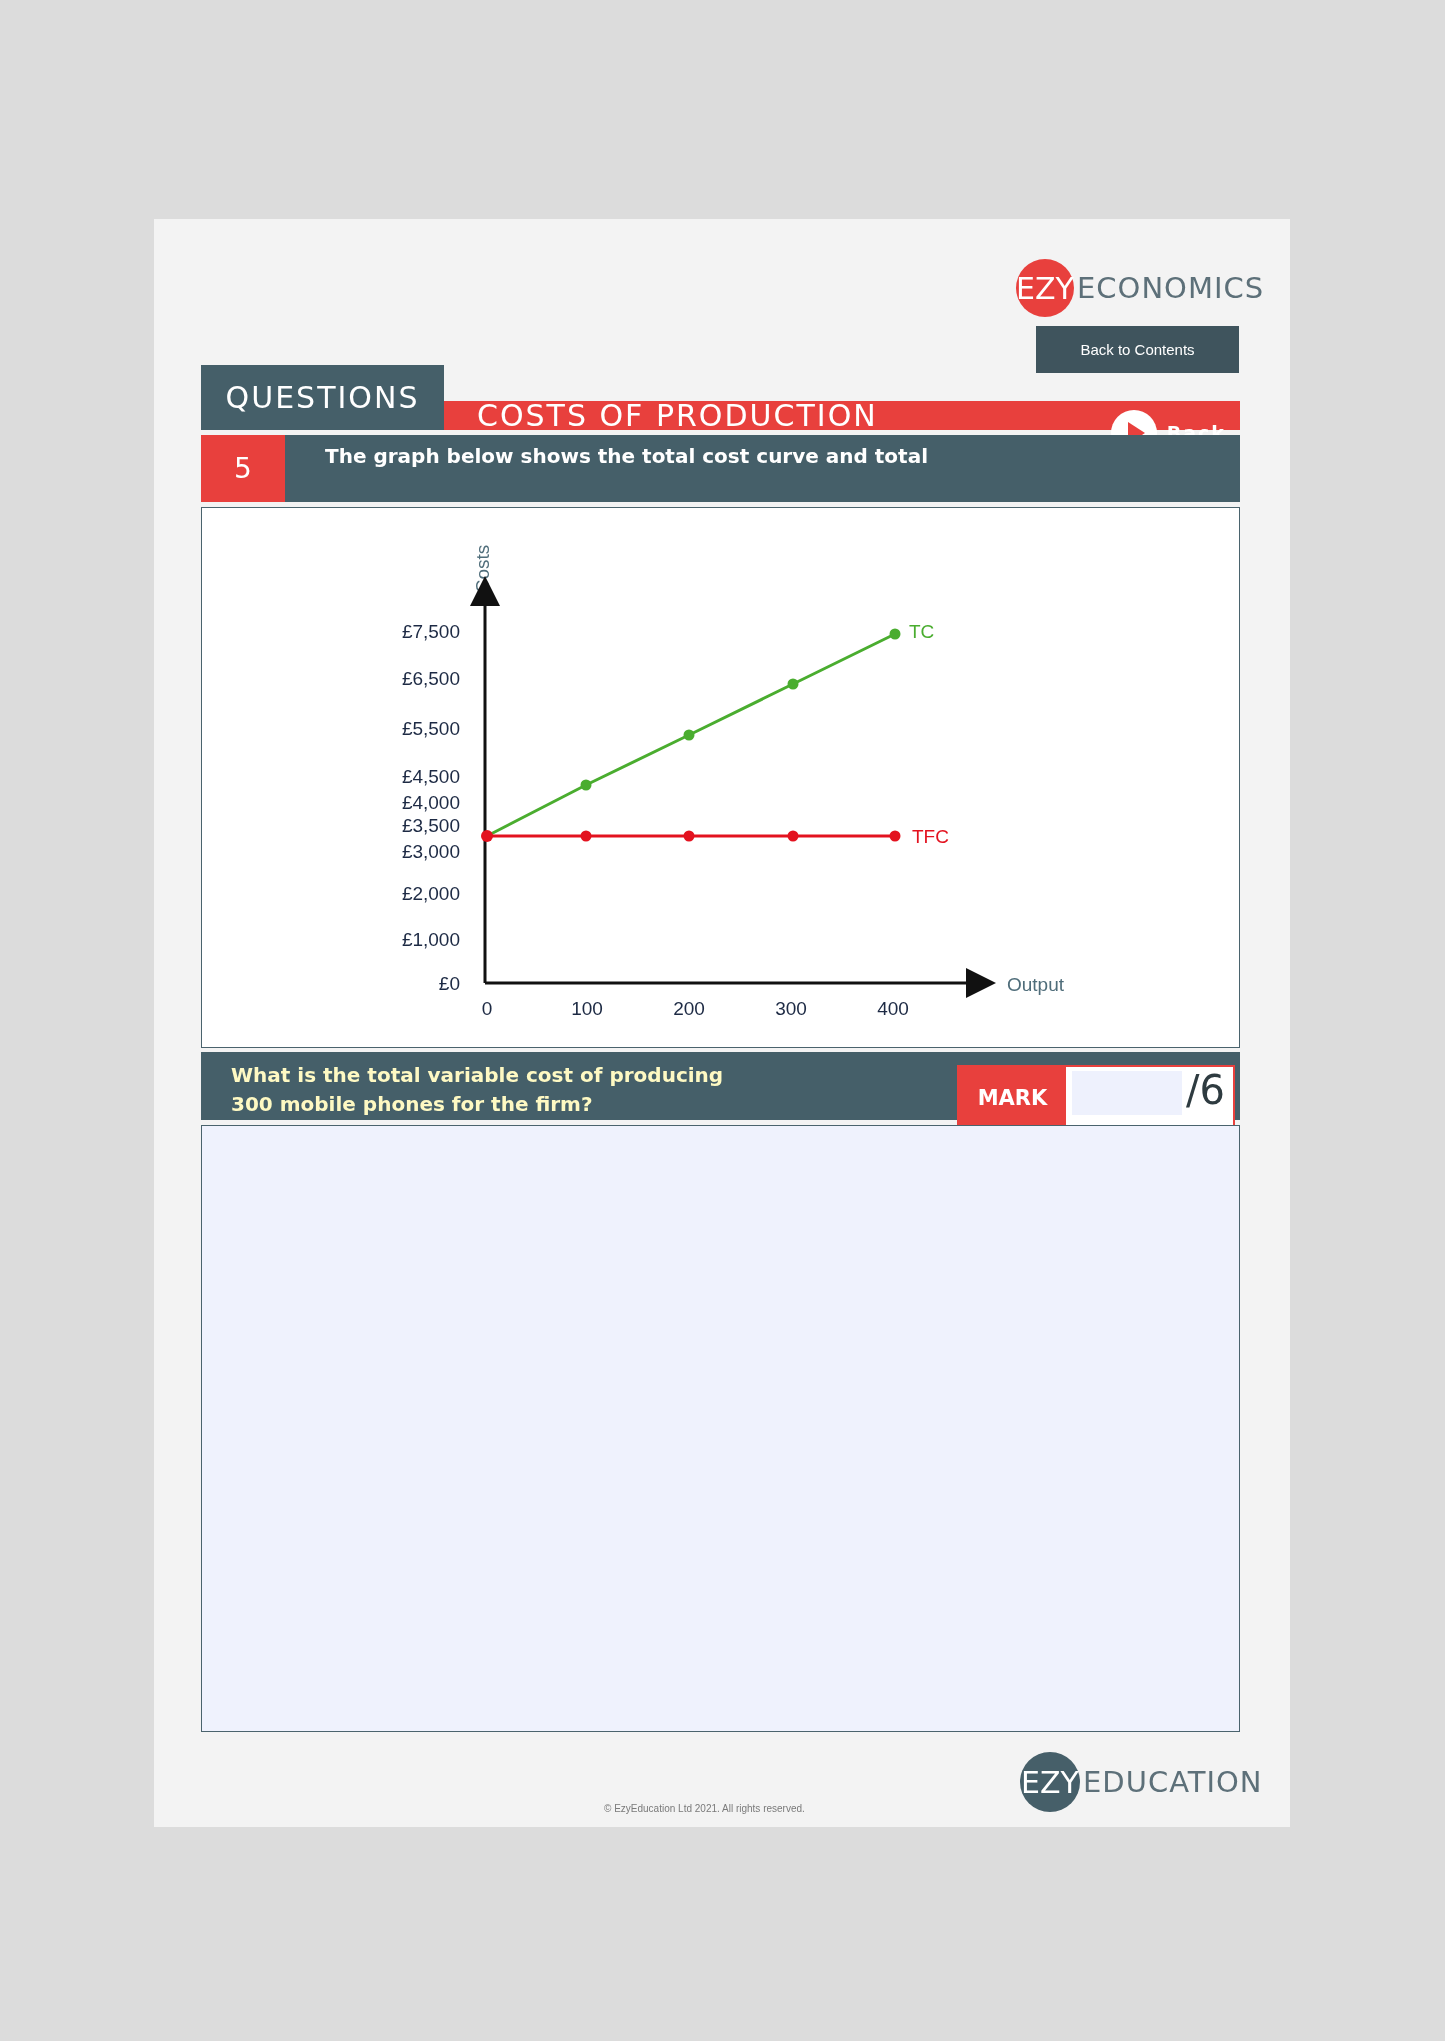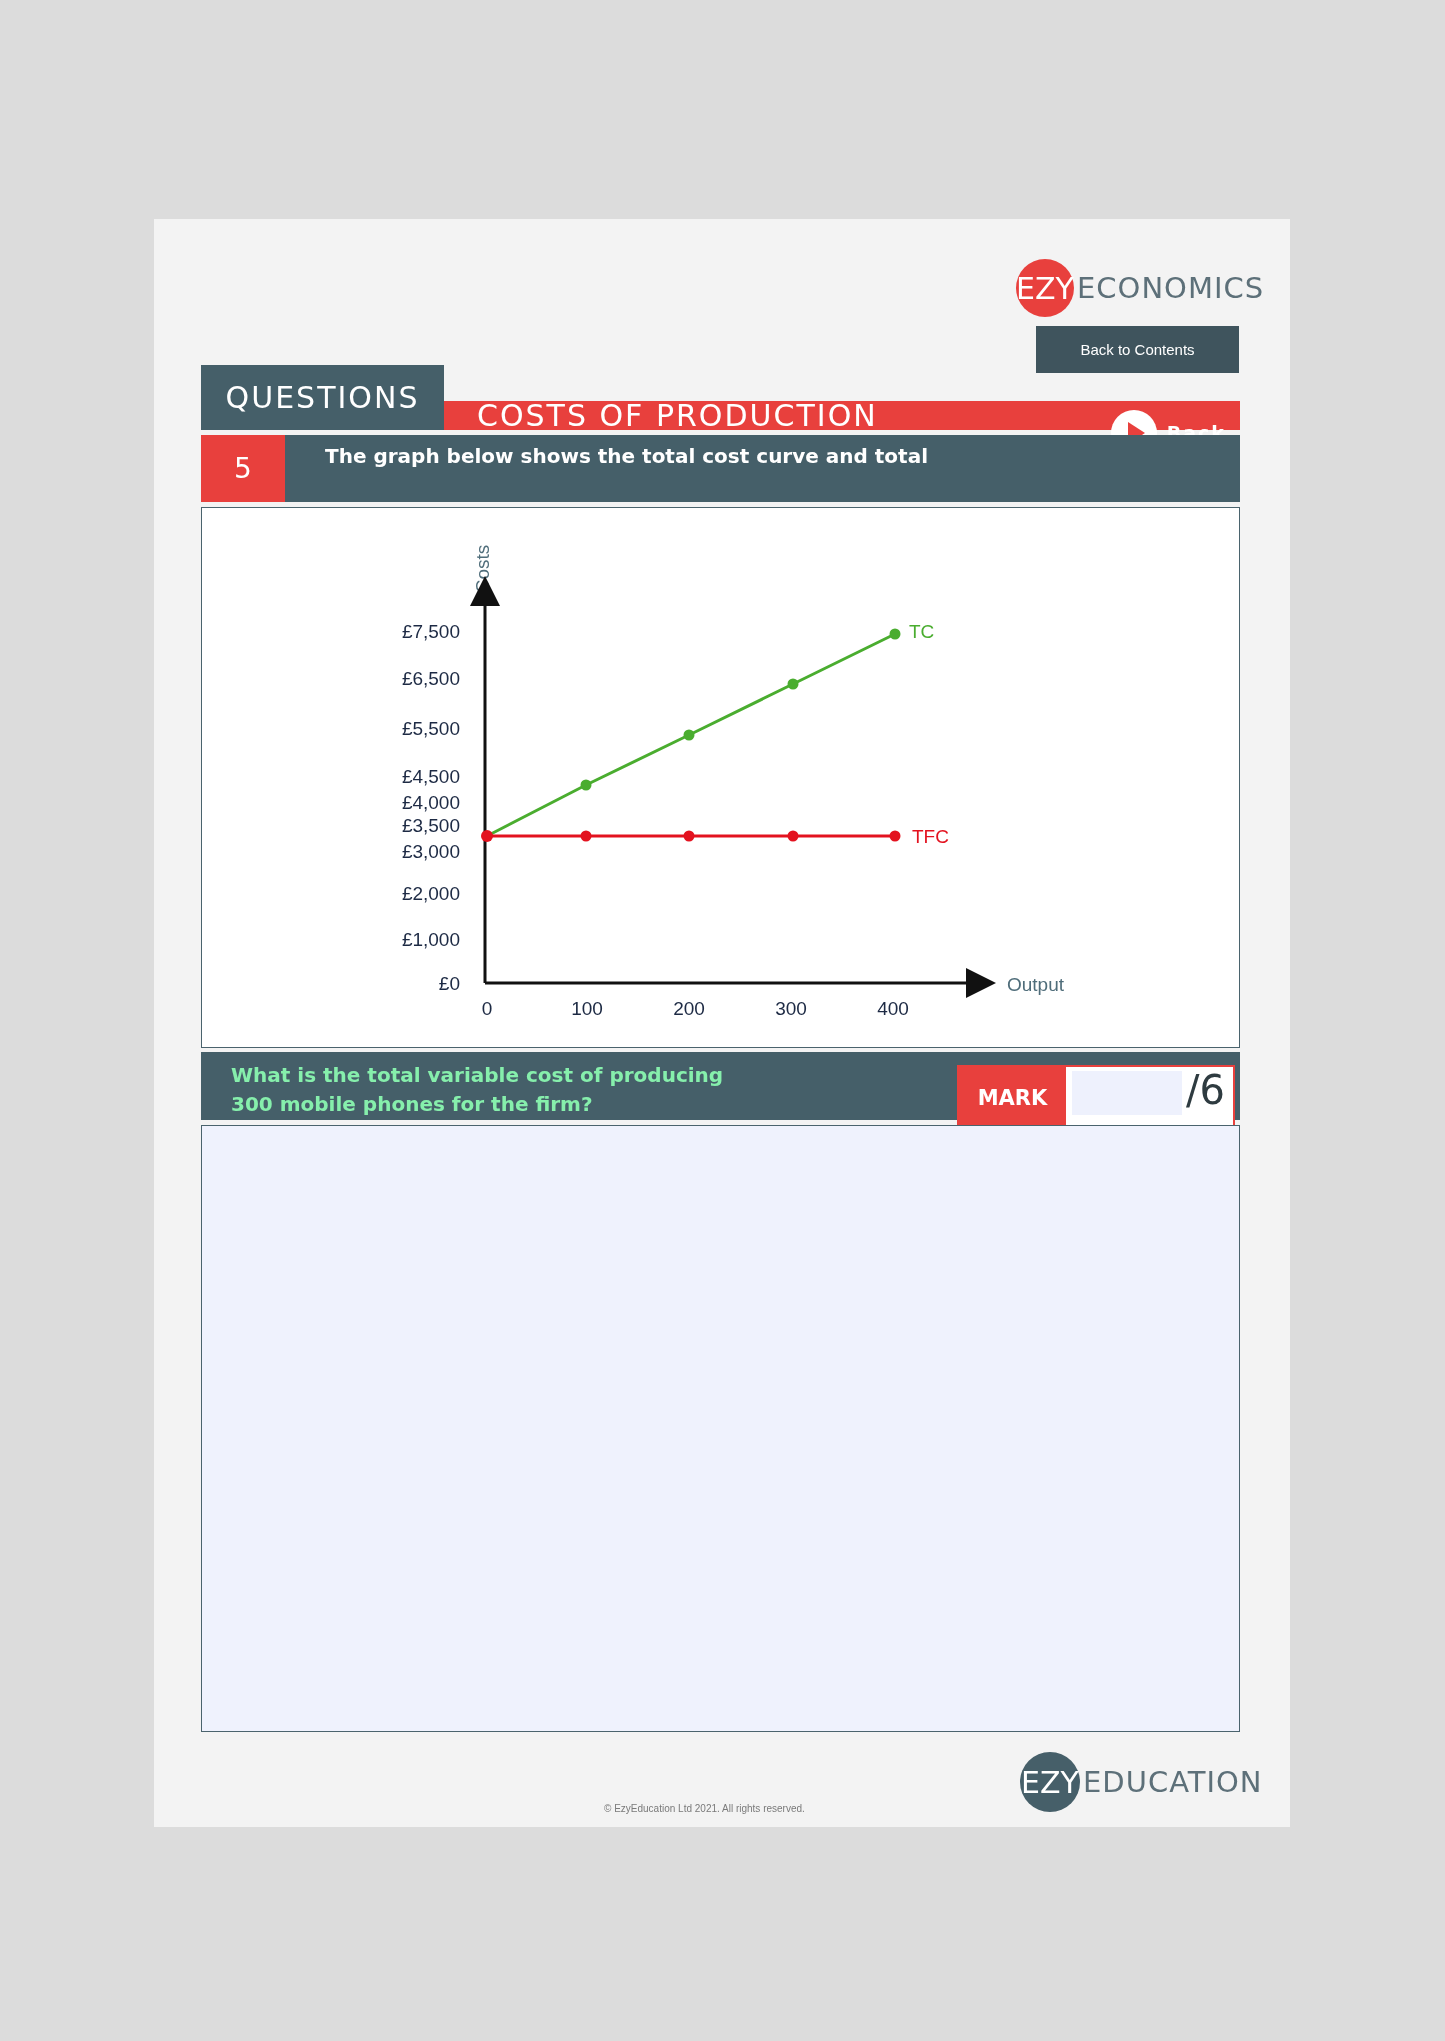--- a/index.html
+++ b/index.html
@@ -17,21 +17,21 @@
   .hdr .right{flex:1;background:#e8403d;color:#fff;font-size:30px;letter-spacing:2px;display:flex;align-items:center;padding-left:33px;position:relative;margin-top:36px;}
   .watch{position:absolute;right:14px;top:8px;height:48px;display:flex;align-items:center;cursor:pointer;}
   .play{width:46px;height:46px;border-radius:50%;background:#fff;position:relative;}
   .play:after{content:"";position:absolute;left:17px;top:12px;border-left:17px solid #e8403d;border-top:11px solid transparent;border-bottom:11px solid transparent;}
   .watch span{font-size:19px;font-weight:bold;margin-left:10px;color:#fff;}
   .qrow{left:201px;top:435px;width:1039px;height:67px;display:flex;background:#455f69;}
   .qnum{width:84px;background:#e8403d;color:#fff;font-size:28px;display:flex;align-items:center;justify-content:center;}
   .qtext{flex:1;color:#fff;font-size:20px;font-weight:bold;padding-left:40px;padding-top:7px;line-height:29px;}
   .graphbox{left:201px;top:507px;width:1037px;height:539px;background:#fff;border:1px solid #4a636d;}
   .q2row{left:201px;top:1052px;width:1039px;height:68px;background:#455f69;}
-  .q2text{position:absolute;left:30px;top:9px;color:#86efac;font-size:20px;font-weight:bold;line-height:29px;}
+  .q2text{position:absolute;left:30px;top:9px;color:#fef9c3;font-size:20px;font-weight:bold;line-height:29px;}
   .mark{position:absolute;left:756px;top:13px;width:278px;height:66px;background:#e8403d;border:2px solid #e8403d;box-sizing:border-box;display:flex;}
   .mark .lbl{width:107px;color:#fff;font-size:21px;font-weight:bold;display:flex;align-items:center;justify-content:center;}
   .mark .box{flex:1;background:#fff;position:relative;}
   .mark .inp{position:absolute;left:6px;top:4px;width:106px;height:42px;background:#eef1fd;border:none;}
   .mark .outof{position:absolute;right:8px;top:0px;font-size:40px;color:#2e3b40;}
   .answer{left:201px;top:1125px;width:1037px;height:605px;background:#eff2fd;border:1px solid #4a636d;}
   .logo-bot{left:1020px;top:1752px;height:60px;display:flex;align-items:center;}
   .copyright{left:604px;top:1803px;font-size:10px;color:#7a7a7a;font-family:"Liberation Sans",sans-serif;}
   svg text{font-family:"Liberation Sans",sans-serif;}
 </style>

